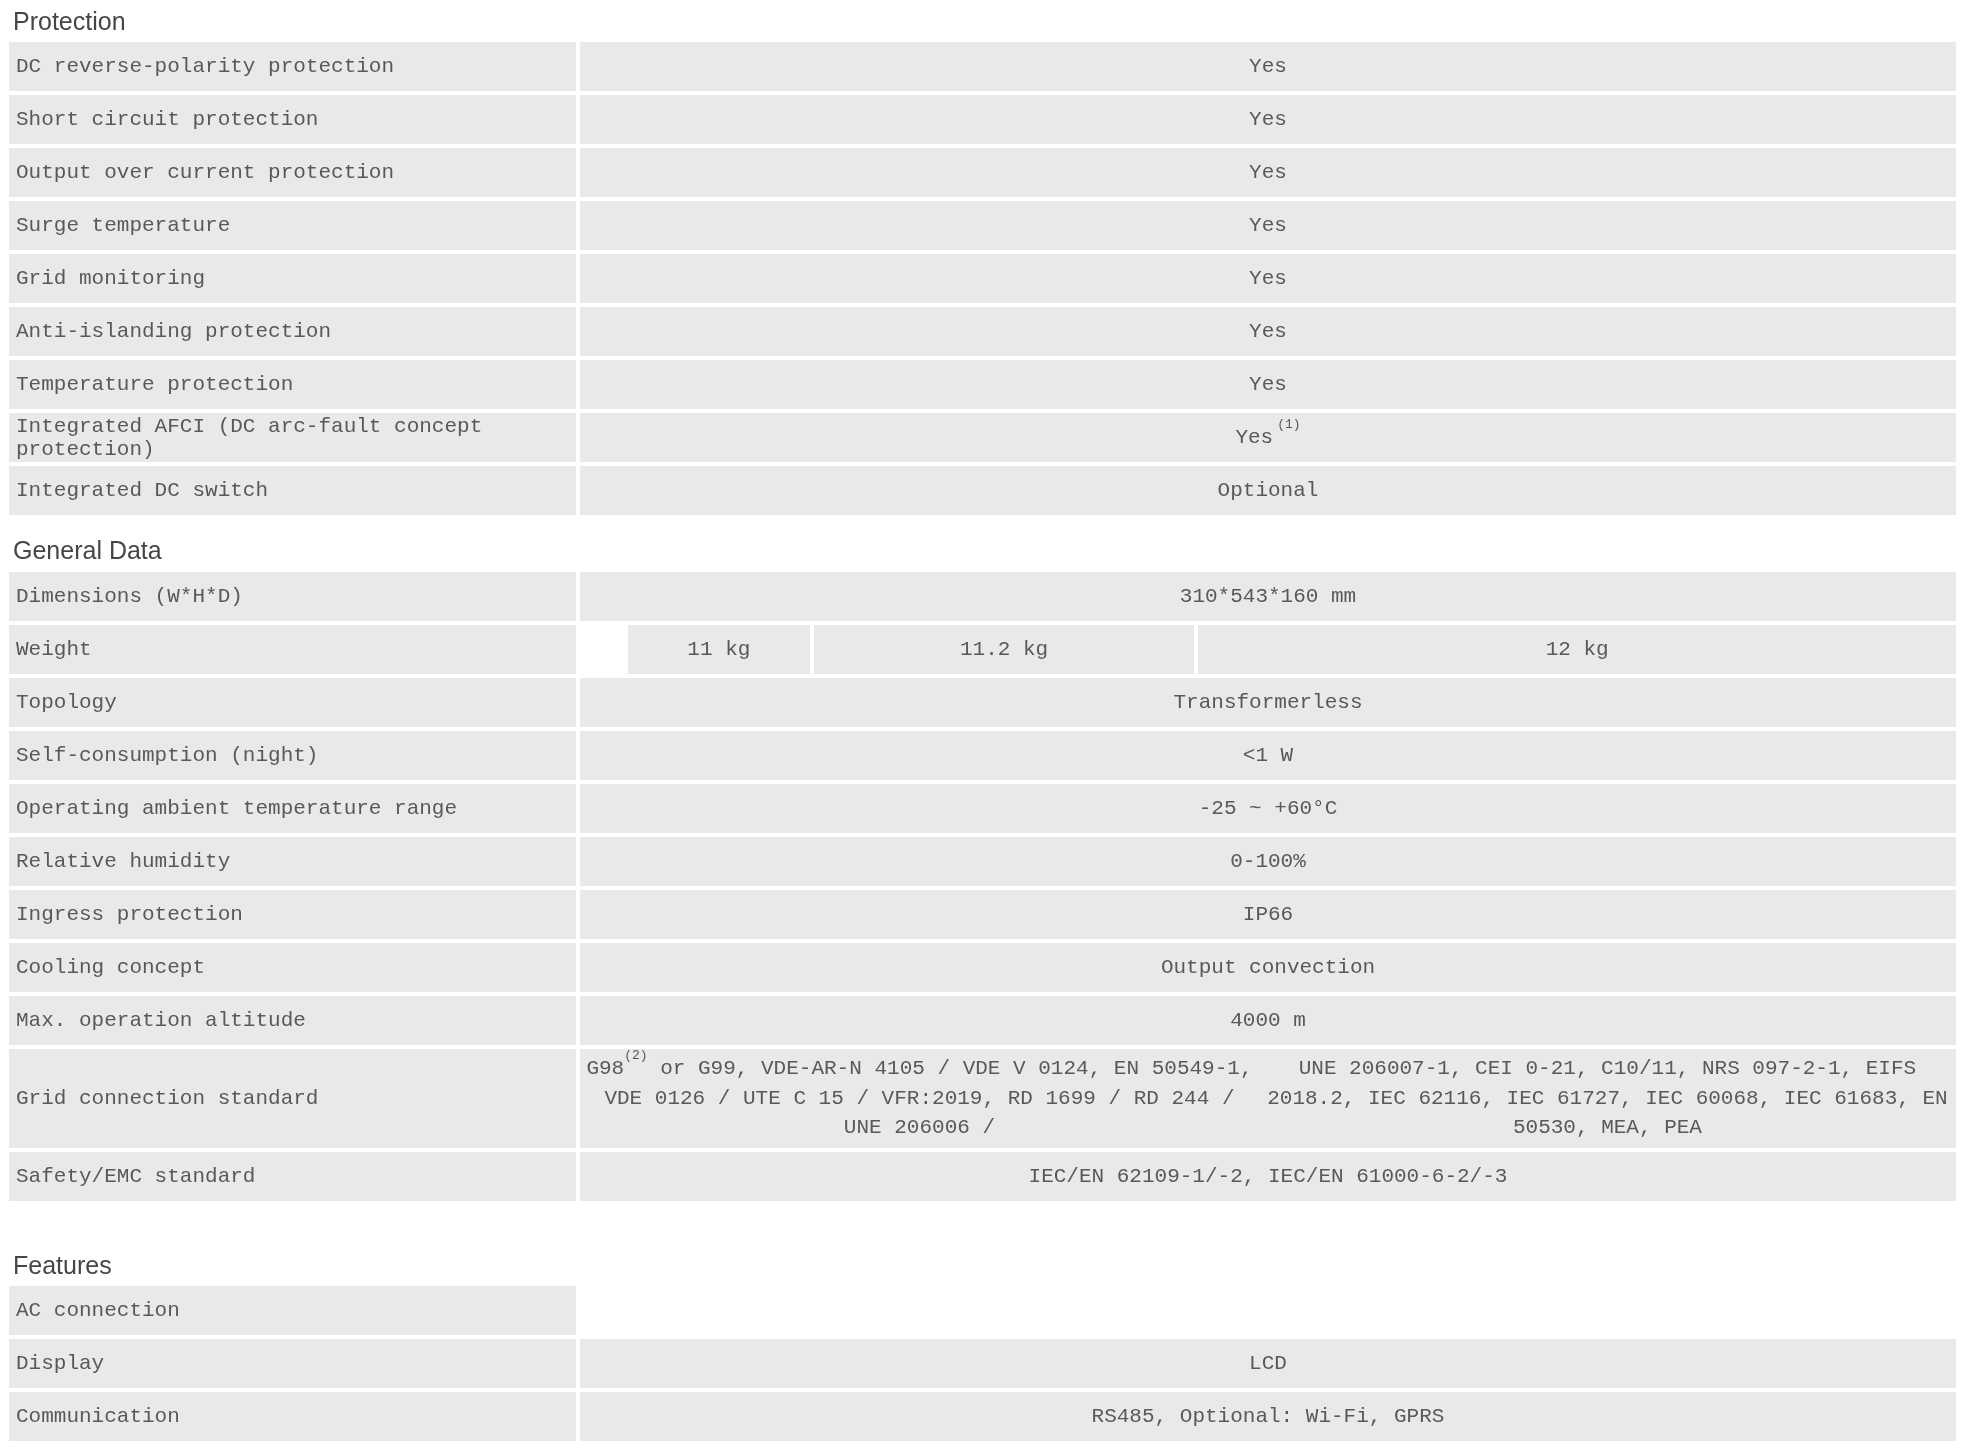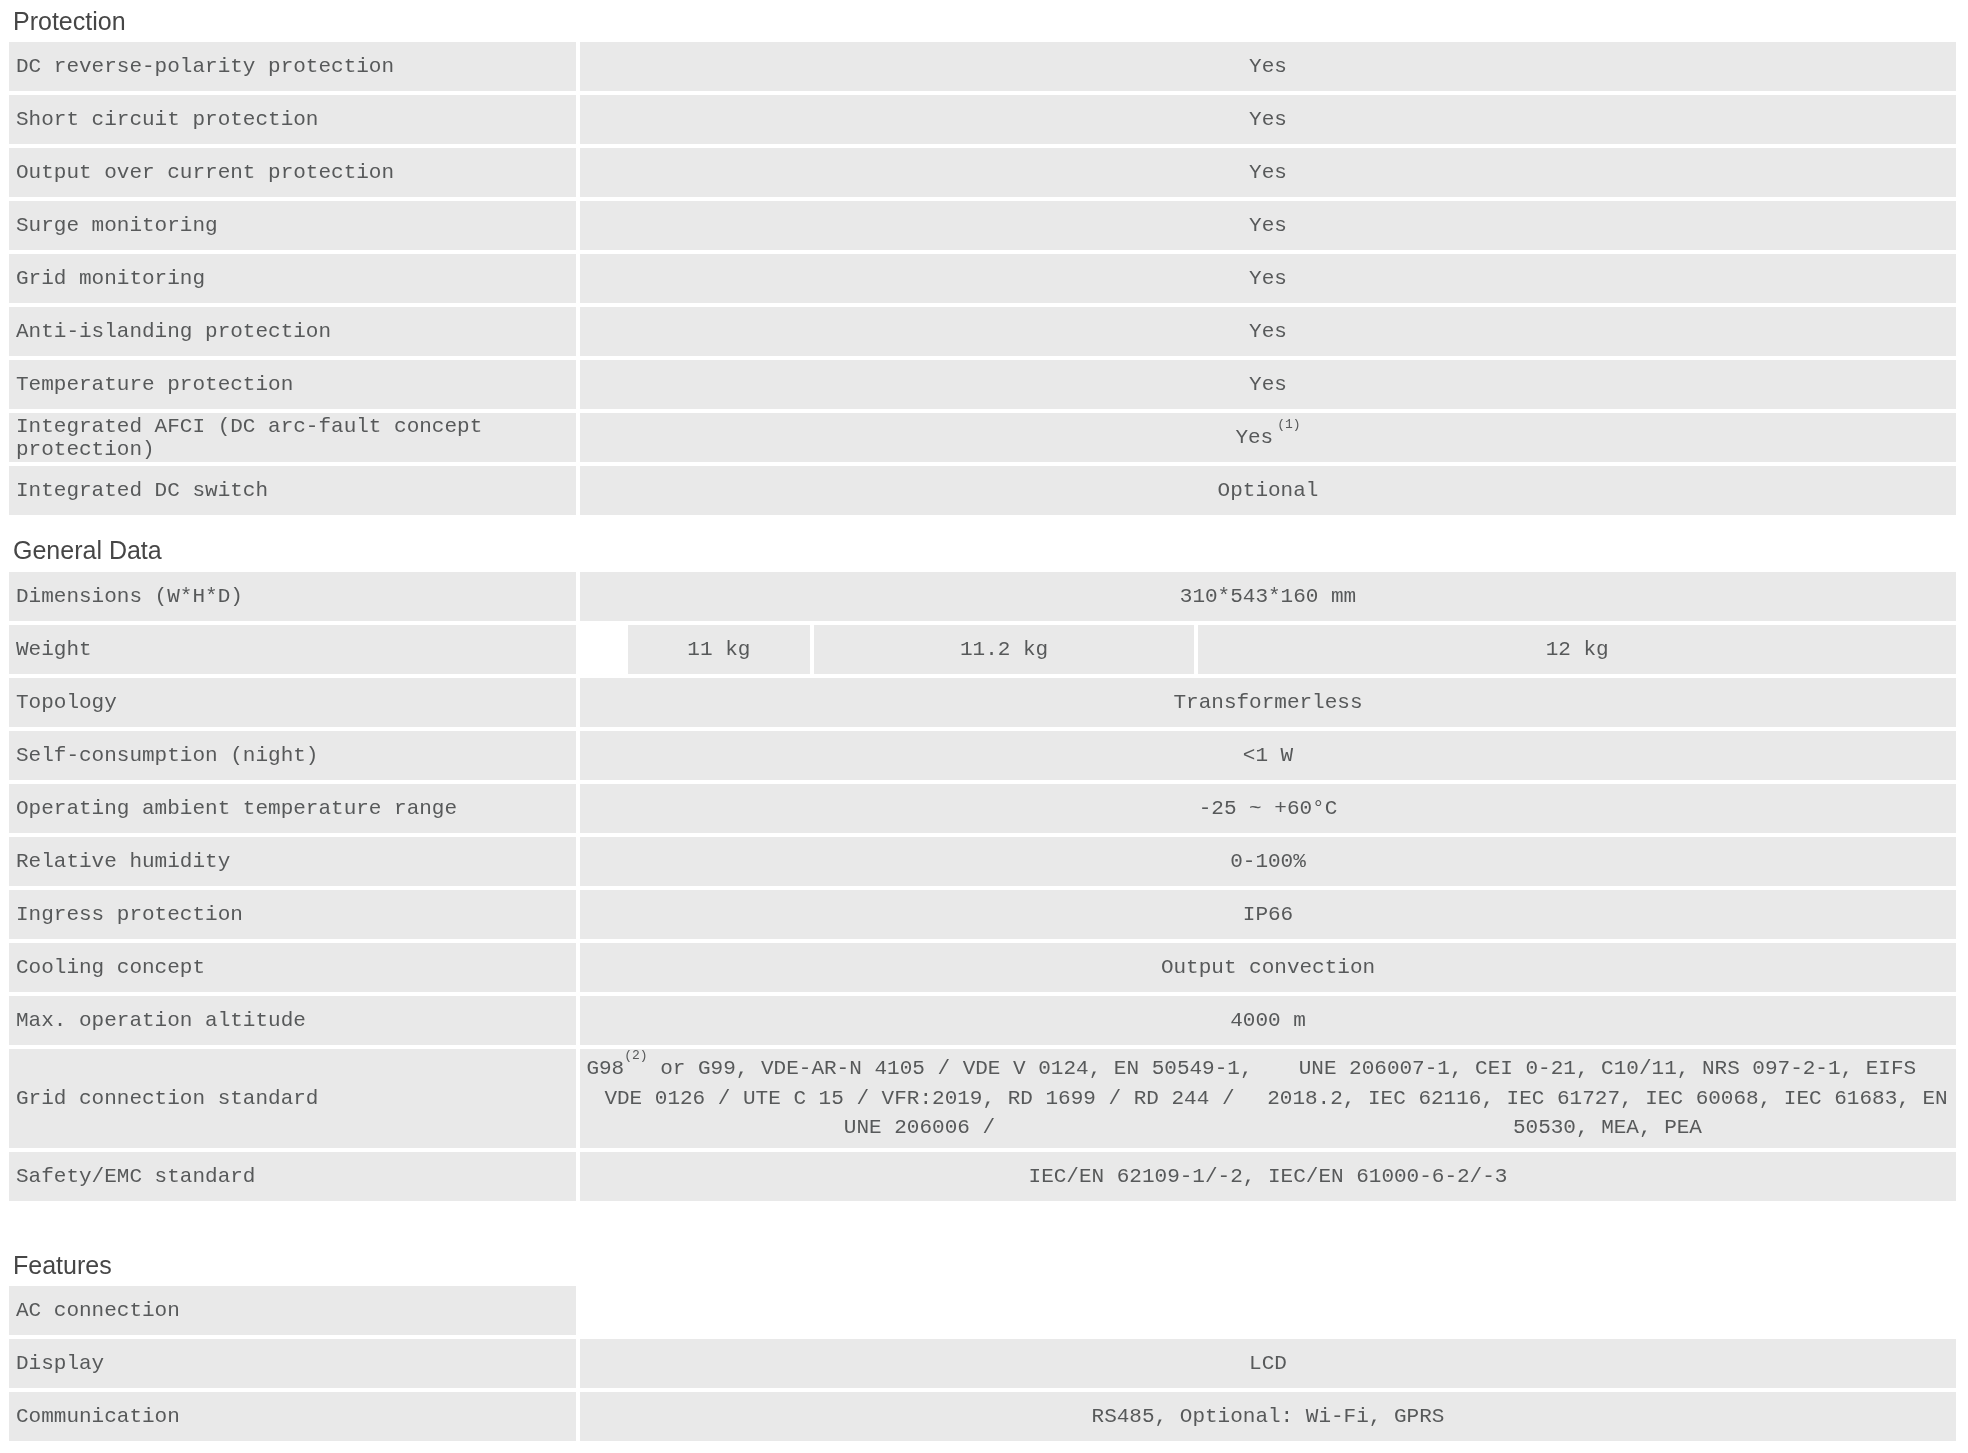--- a/index.html
+++ b/index.html
@@ -55,21 +55,21 @@
       </div>
       <div class="row">
         <div class="cell label">Short circuit protection</div>
         <div class="cell value">Yes</div>
       </div>
       <div class="row">
         <div class="cell label">Output over current protection</div>
         <div class="cell value">Yes</div>
       </div>
       <div class="row">
-        <div class="cell label">Surge monitoring</div>
+        <div class="cell label">Surge temperature</div>
         <div class="cell value">Yes</div>
       </div>
       <div class="row">
         <div class="cell label">Grid monitoring</div>
         <div class="cell value">Yes</div>
       </div>
       <div class="row">
         <div class="cell label">Anti-islanding protection</div>
         <div class="cell value">Yes</div>
       </div>

